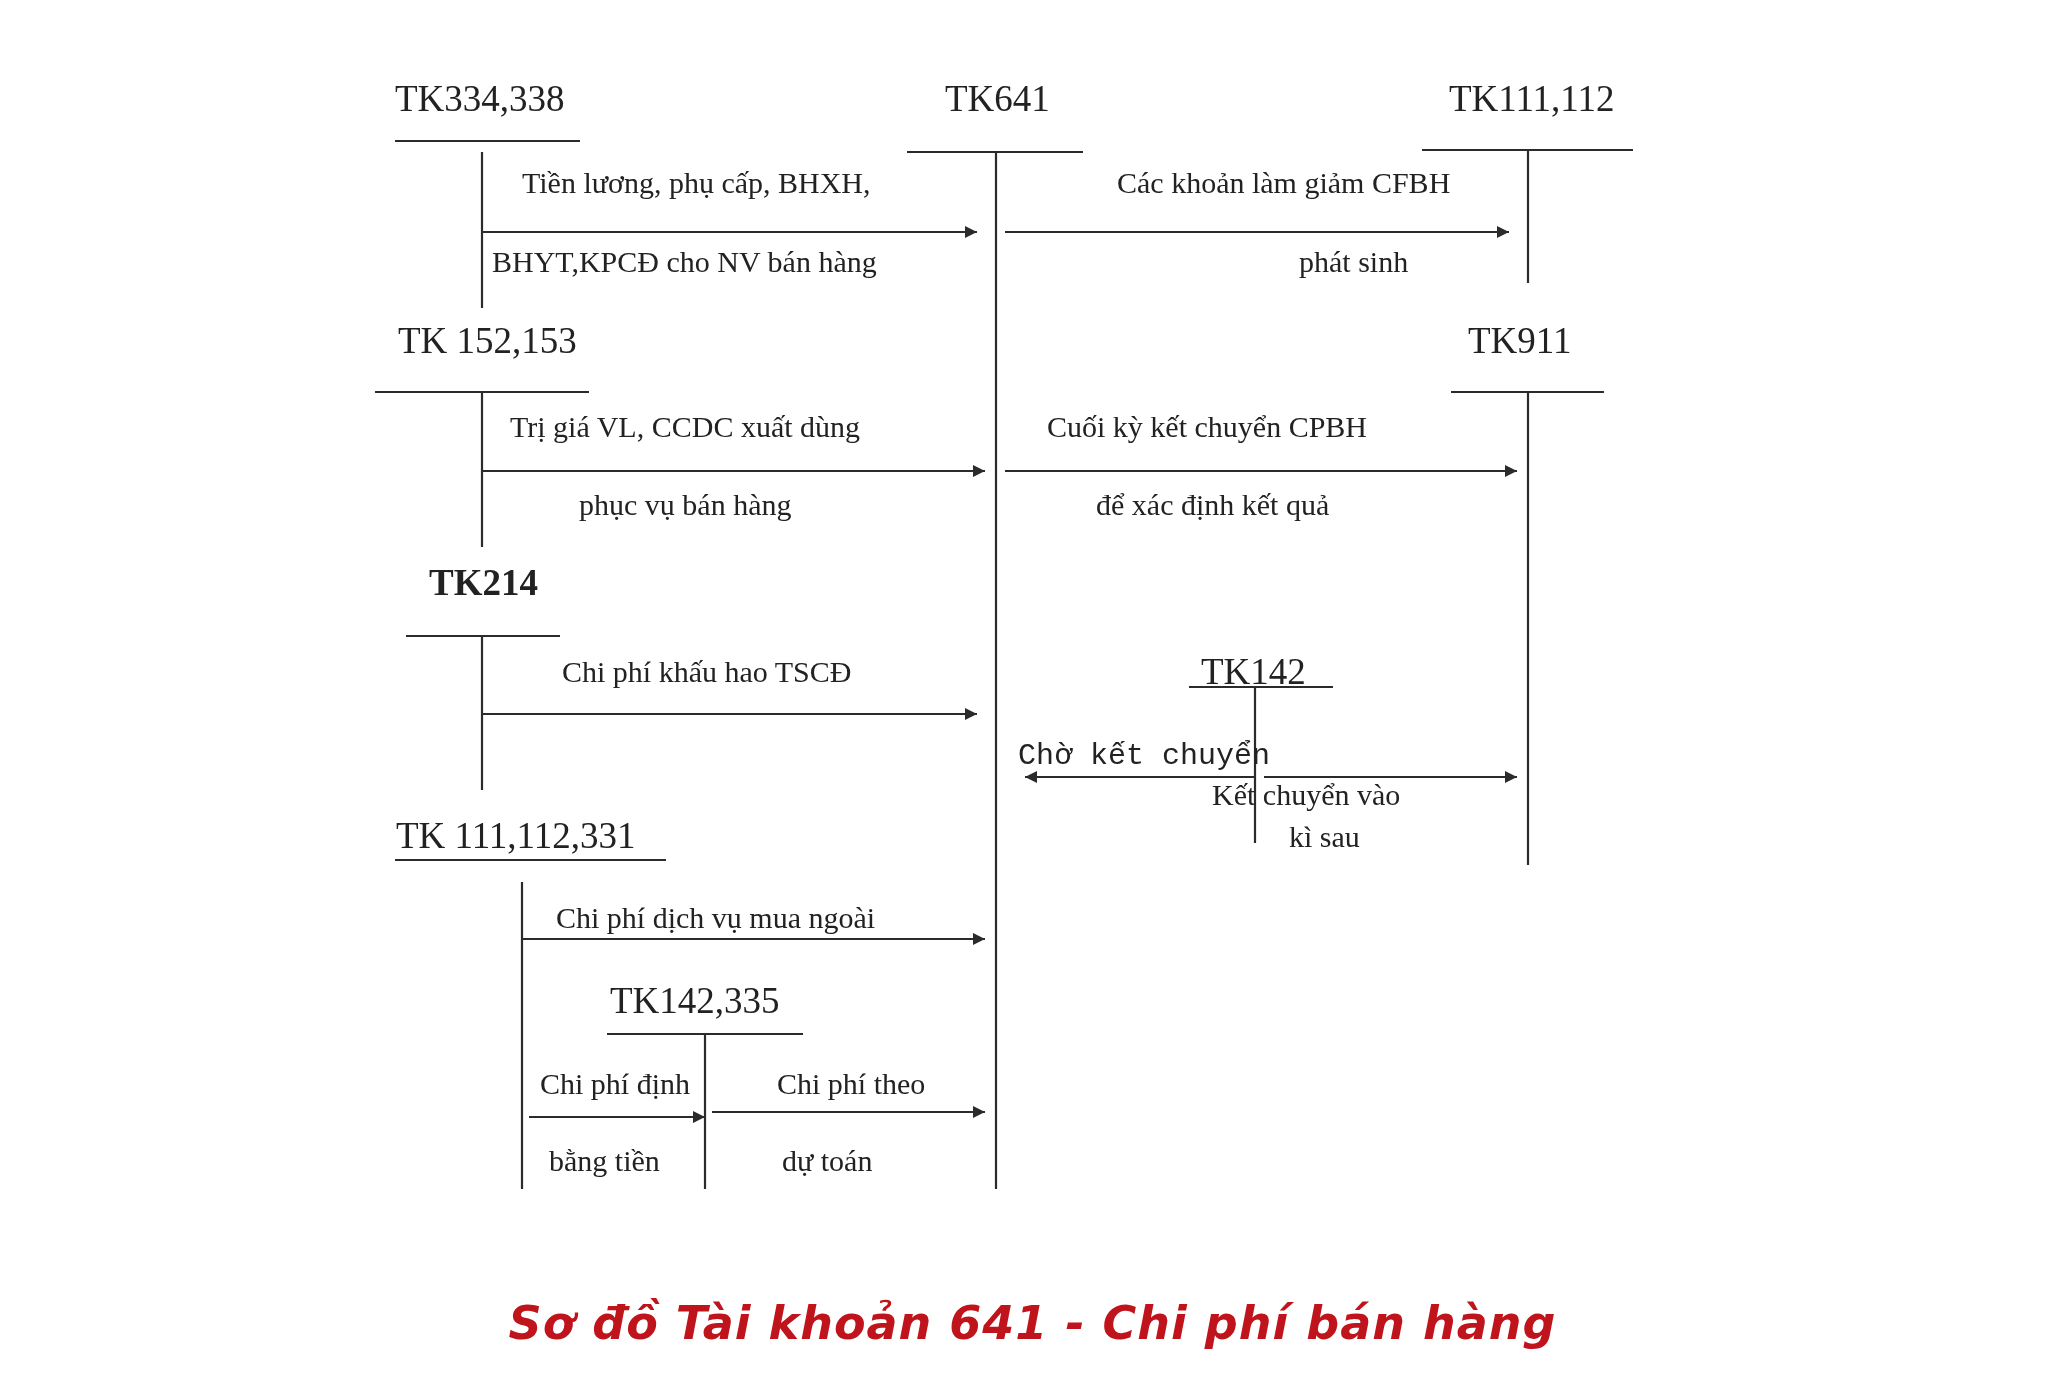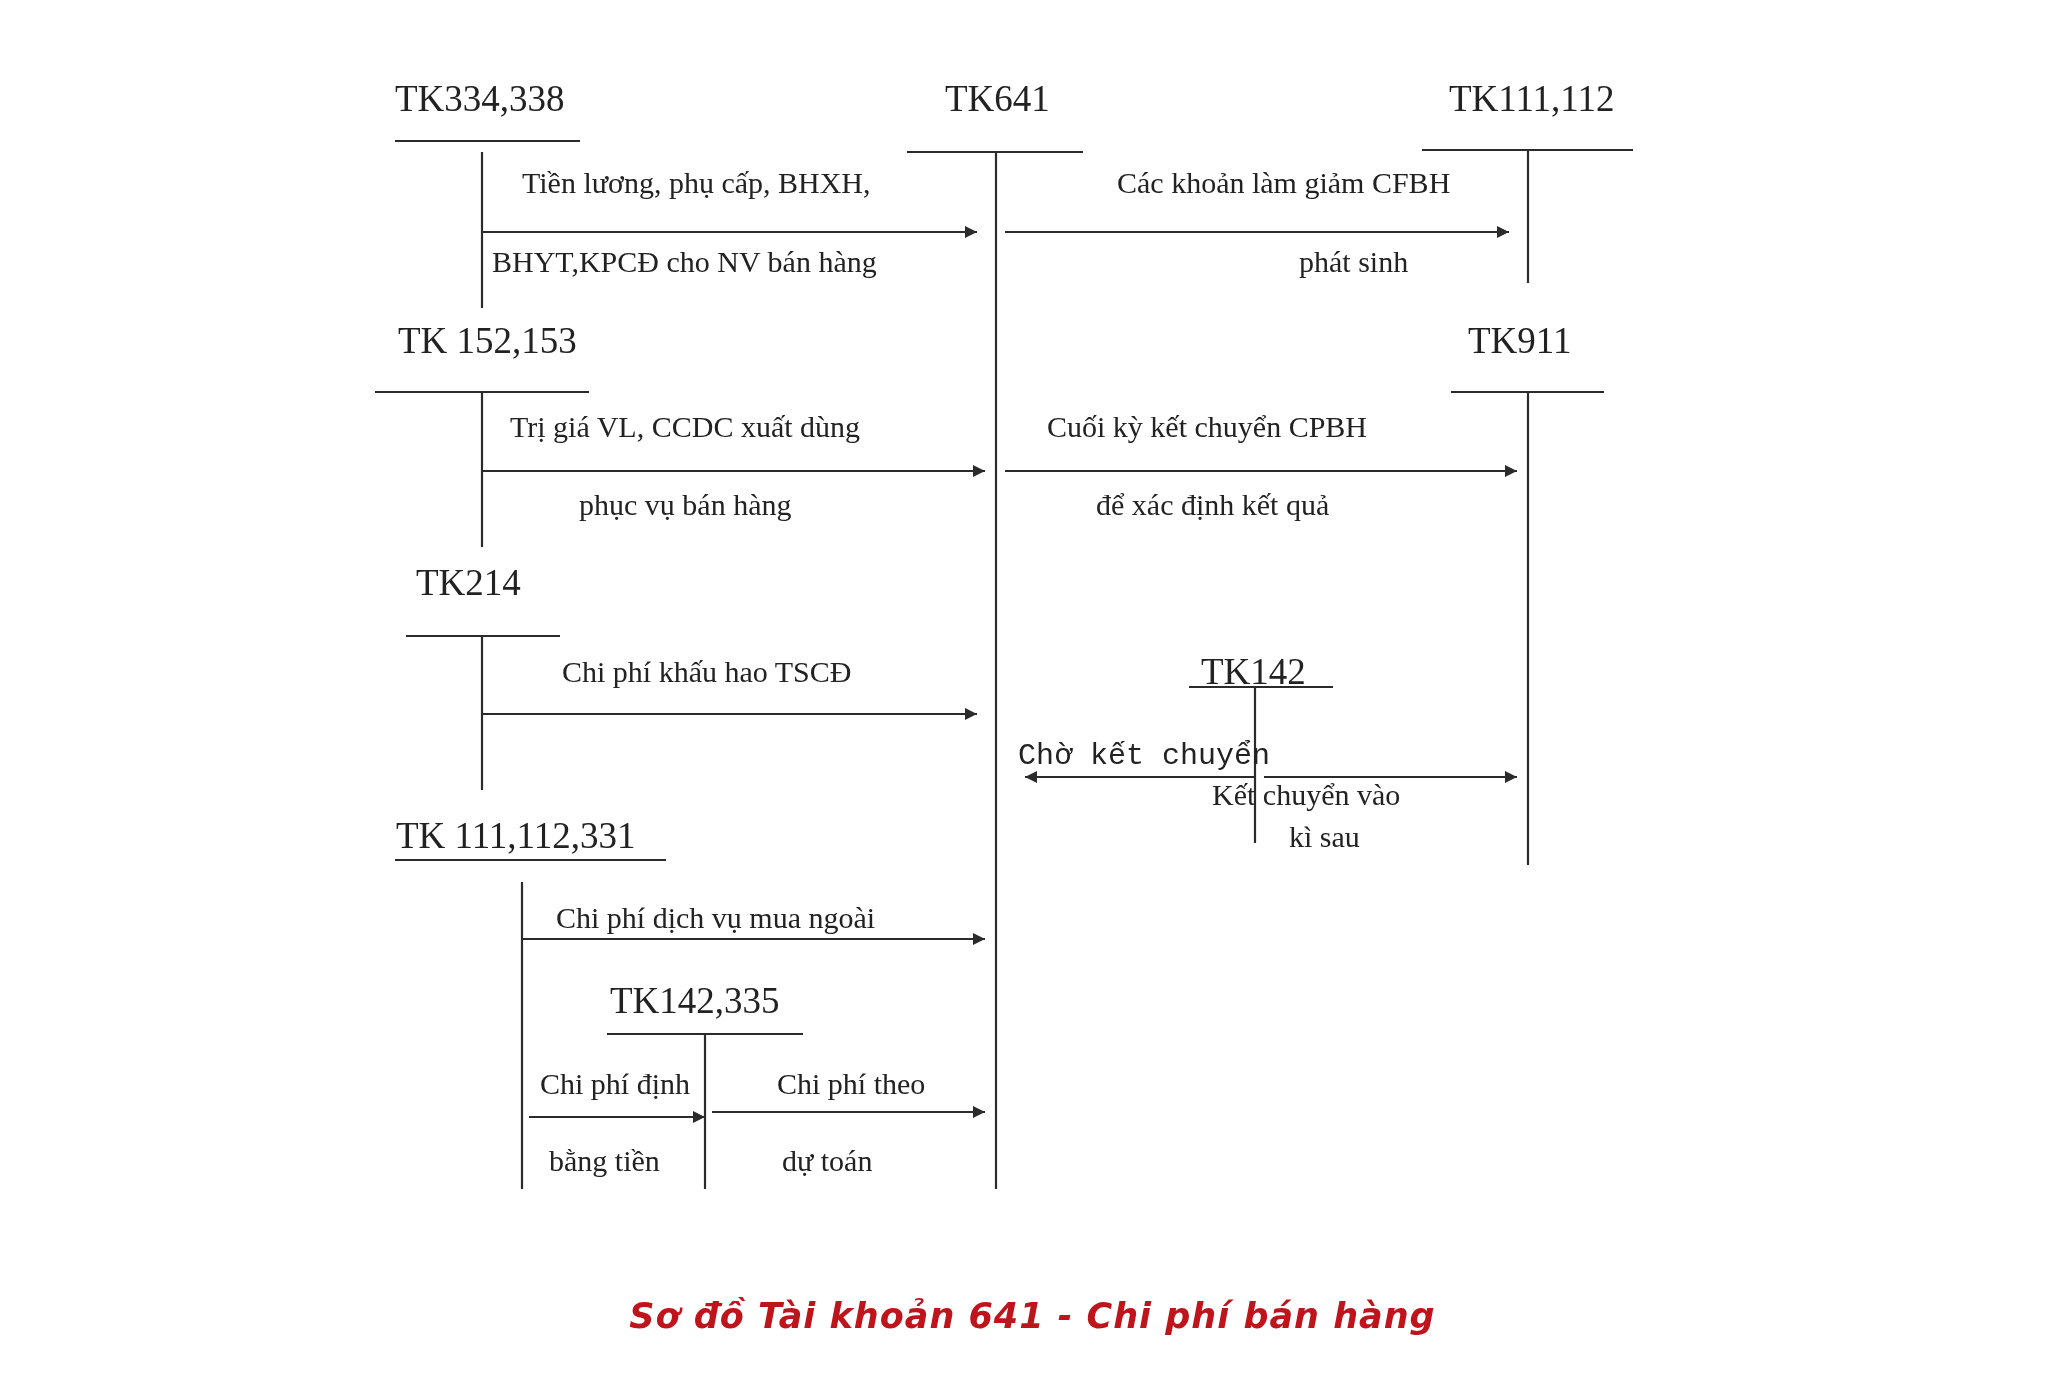--- a/index.html
+++ b/index.html
@@ -21,21 +21,21 @@
   .acct { font-size: 37px; }
   .txt { font-size: 30px; }
   .caption {
     position: absolute;
     left: 0; width: 2065px;
     top: 1296px;
     text-align: center;
     font-family: "DejaVu Sans", "Liberation Sans", sans-serif;
     font-weight: bold;
     font-style: italic;
-    font-size: 35px;
+    font-size: 46px;
     letter-spacing: 1px;
     color: #c0141d;
   }
 </style>
 </head>
 <body>
 
 <div id="canvas">
 
   <svg id="lines" width="2065" height="1387" viewBox="0 0 2065 1387">
@@ -84,21 +84,21 @@
       <line x1="529" y1="1117" x2="705" y2="1117" marker-end="url(#ah)"></line>
       <line x1="712" y1="1112" x2="985" y2="1112" marker-end="url(#ah)"></line>
     </g>
   </svg>
 
   <div class="lbl acct" style="left:395px; top:80px;">TK334,338</div>
   <div class="lbl acct" style="left:945px; top:80px;">TK641</div>
   <div class="lbl acct" style="left:1449px; top:80px;">TK111,112</div>
   <div class="lbl acct" style="left:398px; top:322px;">TK 152,153</div>
   <div class="lbl acct" style="left:1468px; top:322px;">TK911</div>
-  <div class="lbl acct" style="left:416px; top:564px;">TK214</div>
+  <div class="lbl acct" style="left:429px; top:564px;font-weight:bold;">TK214</div>
   <div class="lbl acct" style="left:1201px; top:653px;">TK142</div>
   <div class="lbl acct" style="left:396px; top:817px;">TK 111,112,331</div>
   <div class="lbl acct" style="left:610px; top:982px;">TK142,335</div>
 
   <div class="lbl txt" style="left:522px; top:168px;">Tiền lương, phụ cấp, BHXH,</div>
   <div class="lbl txt" style="left:492px; top:247px;">BHYT,KPCĐ cho NV bán hàng</div>
 
   <div class="lbl txt" style="left:1117px; top:168px;">Các khoản làm giảm  CFBH</div>
   <div class="lbl txt" style="left:1299px; top:247px;">phát sinh</div>
 

